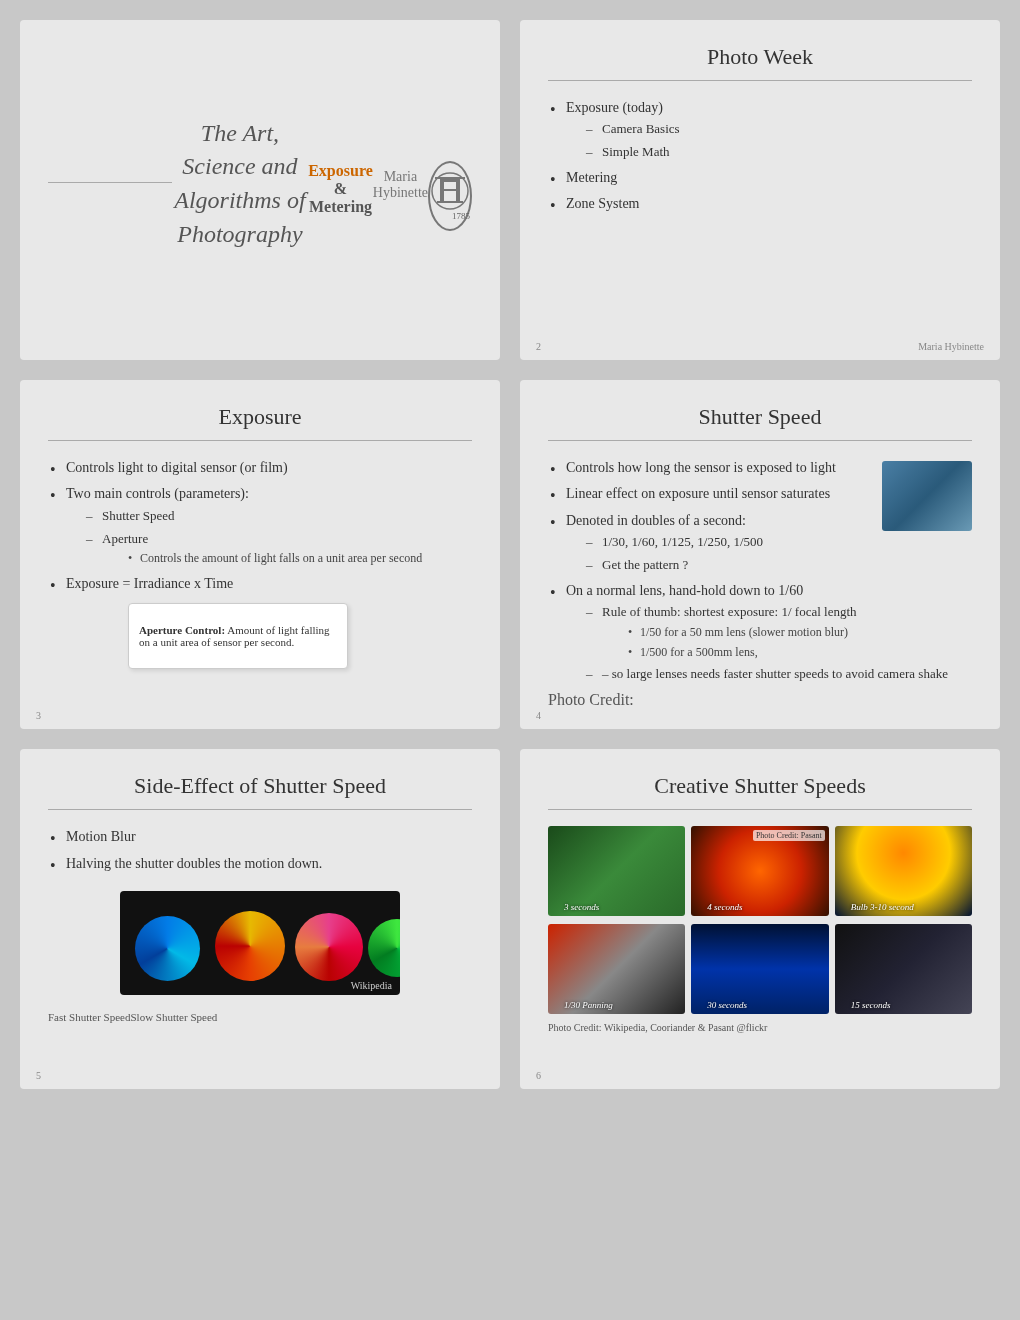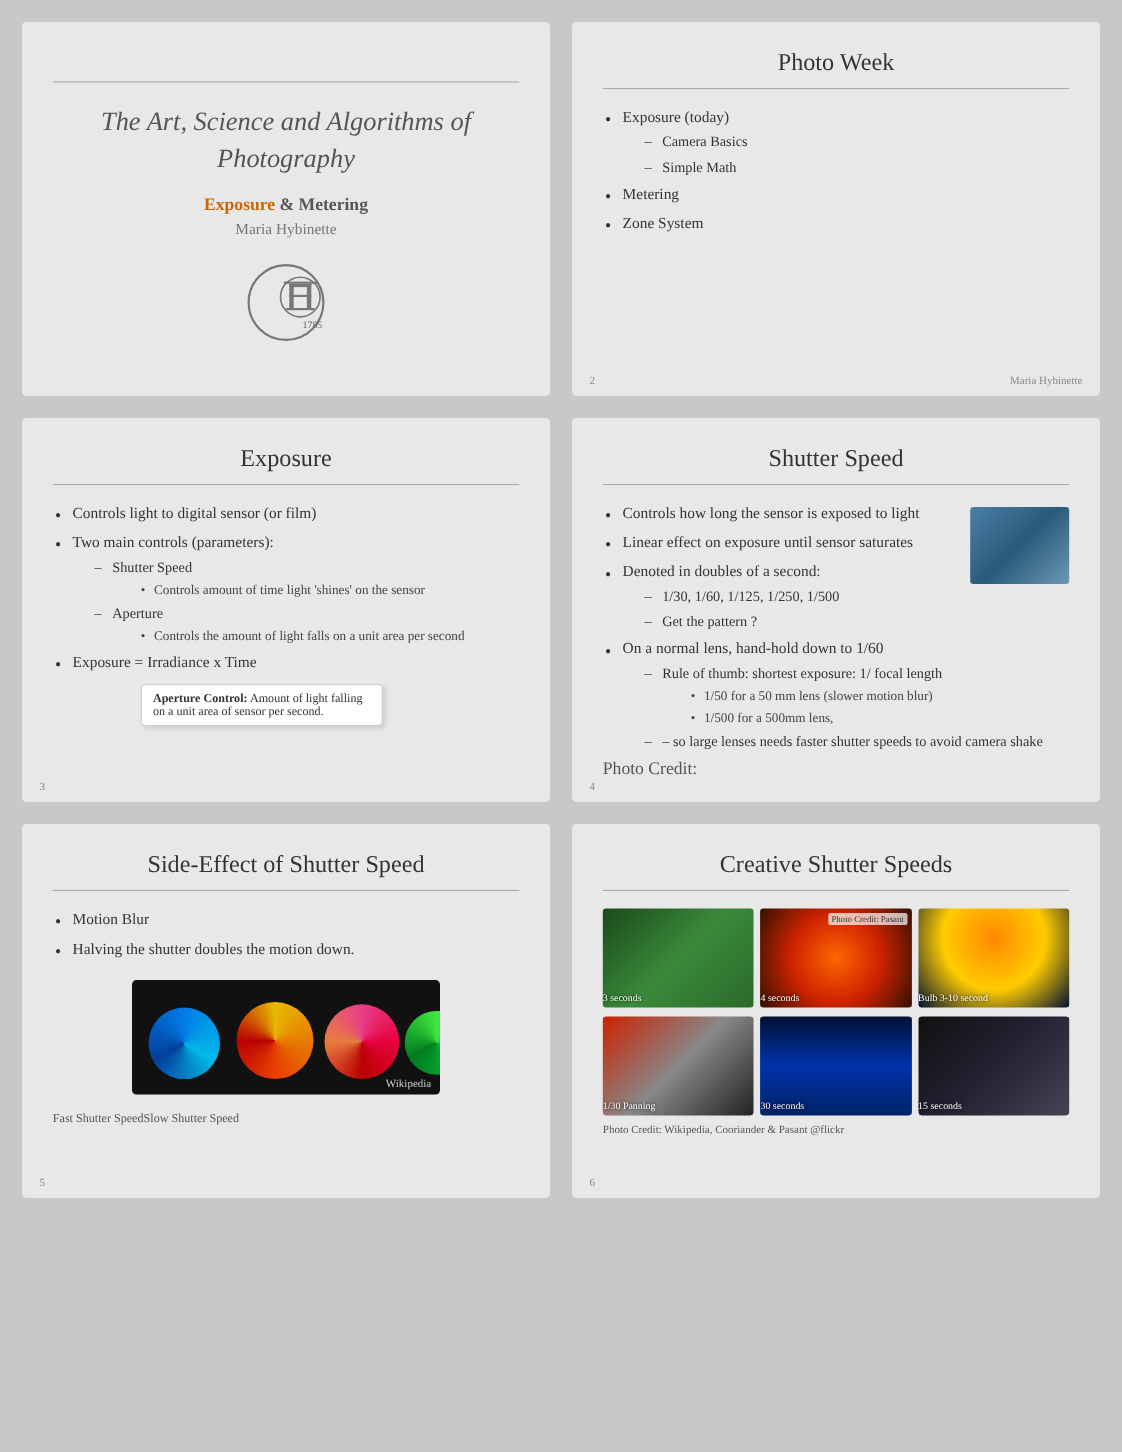--- a/index.html
+++ b/index.html
@@ -46,21 +46,21 @@
       position: absolute;
       bottom: 8px;
       right: 16px;
       font-size: 10px;
       color: #888;
     }
 
     
     .slide-1 {
       display: flex;
-      flex-direction: column;
+      flex-direction: row;
       align-items: center;
       justify-content: center;
     }
     .slide-1 .main-title {
       font-size: 24px;
       font-weight: normal;
       color: #555;
       text-align: center;
       margin-bottom: 16px;
       font-style: italic;
@@ -149,21 +149,21 @@
       content: '•';
       position: absolute;
       left: 2px;
     }
 
     
     .tooltip-box {
       background: white;
       border: 1px solid #ccc;
       border-radius: 4px;
-      padding: 6px 10px;
+      padding: 20px 10px;
       font-size: 11px;
       color: #333;
       max-width: 220px;
       margin-top: 8px;
       margin-left: 80px;
       box-shadow: 2px 2px 4px rgba(0,0,0,0.1);
     }
     .tooltip-box .tooltip-title {
       font-weight: bold;
       font-size: 11px;
@@ -215,24 +215,25 @@
     }
     .photo-cell {
       border-radius: 3px;
       height: 90px;
       position: relative;
       overflow: hidden;
     }
     .photo-cell .photo-label {
       position: absolute;
       bottom: 4px;
-      left: 0;
+      left: 16px;
       font-size: 9px;
       color: white;
       text-shadow: 0 0 3px black;
+      font-style: italic;
     }
     .photo-credit-badge {
       position: absolute;
       top: 4px;
       right: 4px;
       background: rgba(255,255,255,0.7);
       font-size: 8px;
       color: #333;
       padding: 1px 3px;
       border-radius: 2px;
@@ -304,23 +305,20 @@
   <div class="slide">
     <div class="slide-title">Exposure</div>
     <hr class="slide-divider">
     <ul class="bullet-list">
       <li><span>Controls light to digital sensor (or film)</span></li>
       <li>
         <span>Two main controls (parameters):</span>
         <ul class="sub-list">
           <li>
             <span>Shutter Speed</span>
-            <ul class="sub-sub-list">
-              <li><span>Controls amount of time light 'shines' on the sensor</span></li>
-            </ul>
           </li>
           <li>
             <span>Aperture</span>
             <ul class="sub-sub-list">
               <li><span>Controls the amount of light falls on a unit area per second</span></li>
             </ul>
           </li>
         </ul>
       </li>
       <li><span>Exposure = Irradiance x Time</span></li>

